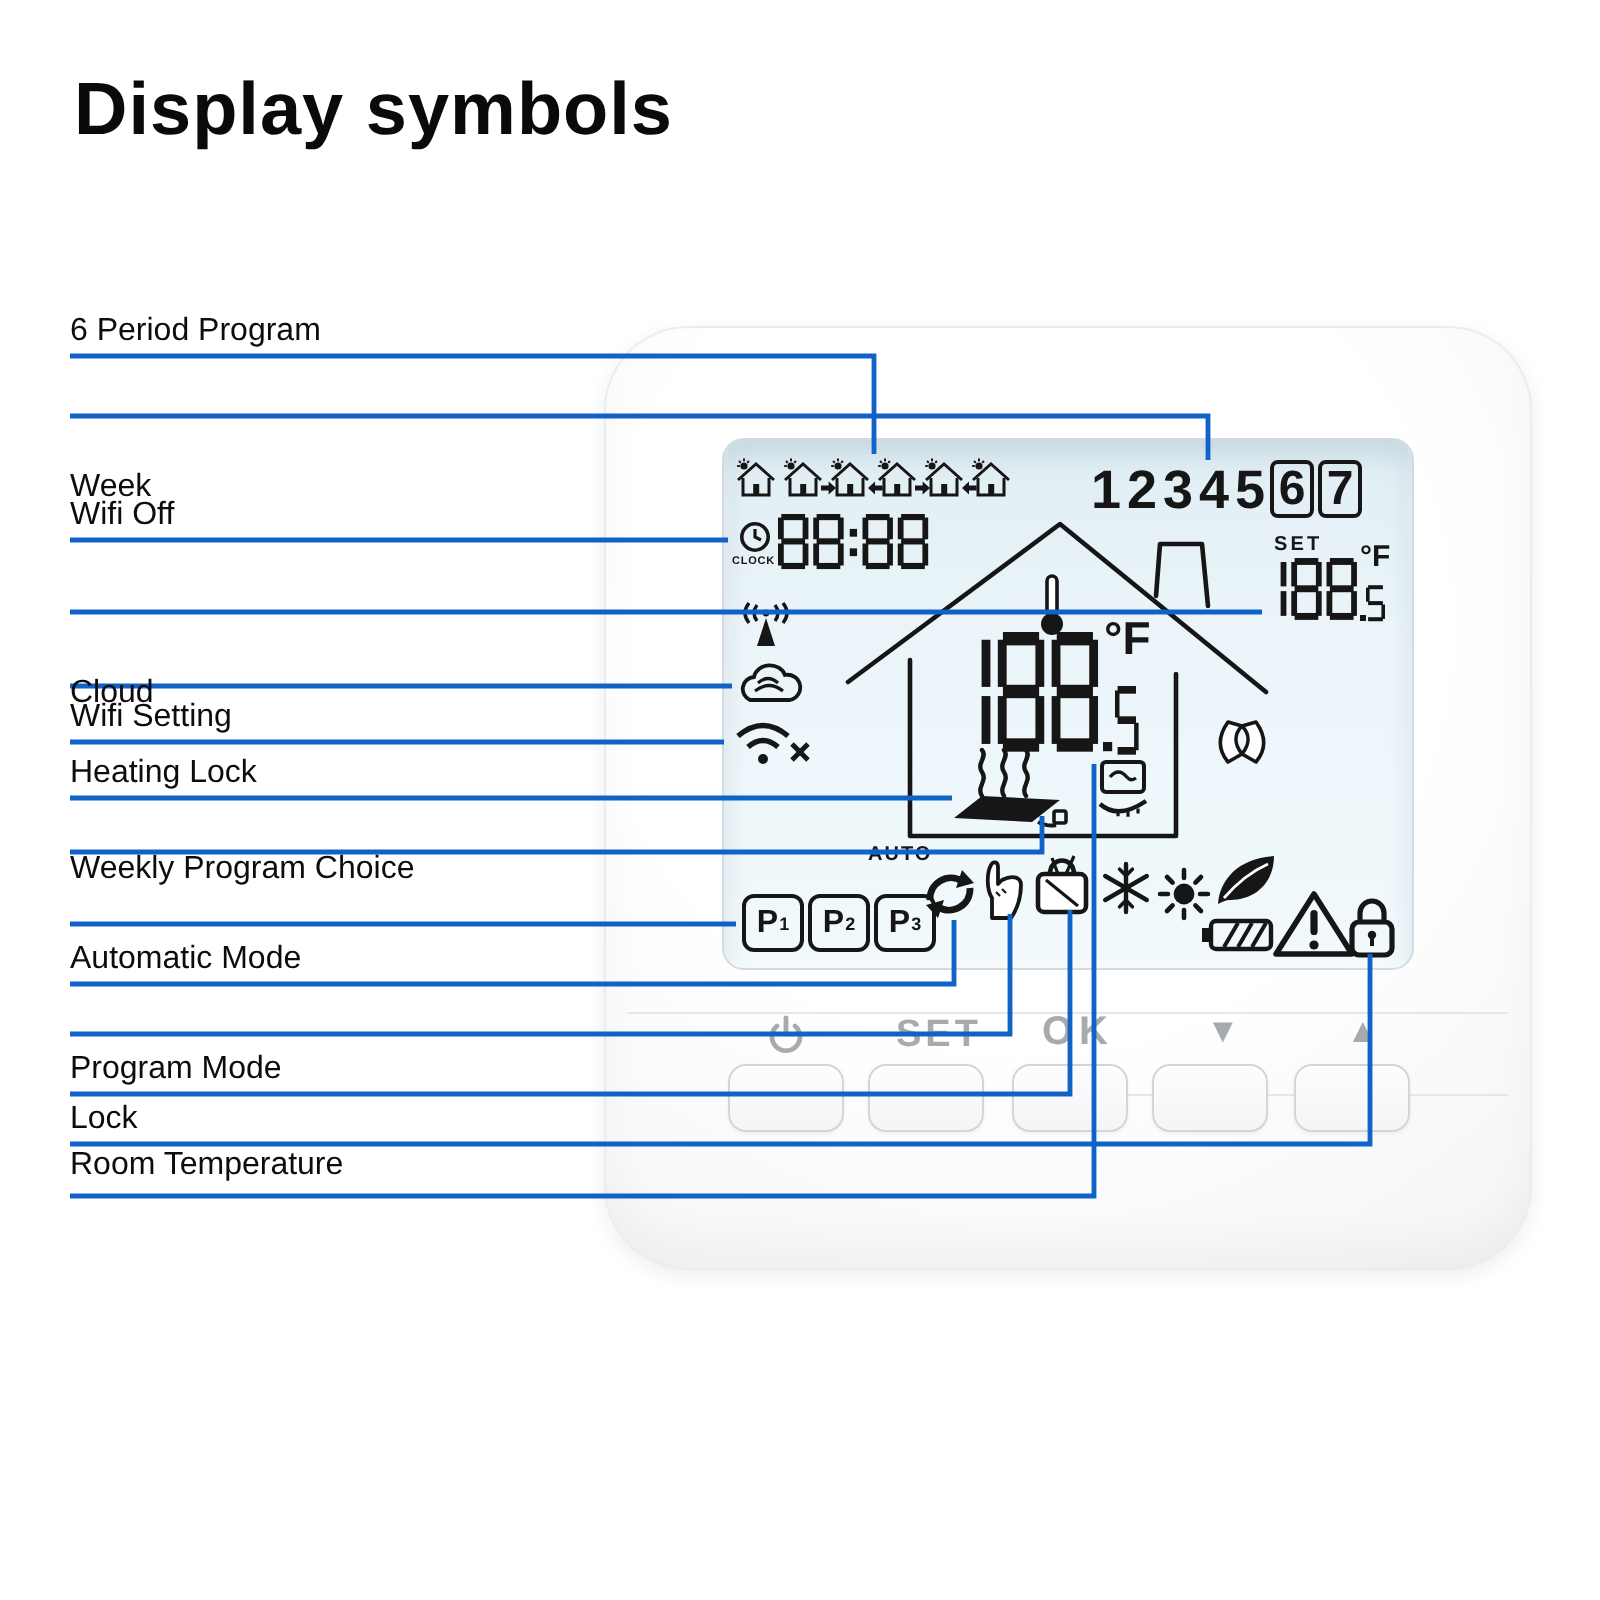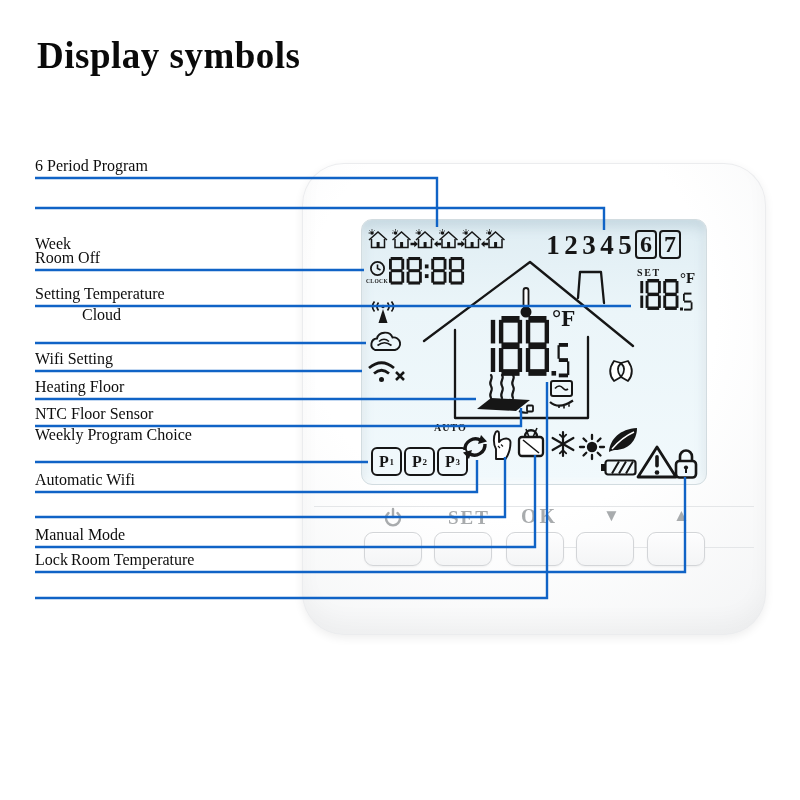--- a/index.html
+++ b/index.html
@@ -1,17 +1,17 @@
 <!DOCTYPE html>
 <html><head>
 <meta charset="utf-8">
 <style>
   html,body{margin:0;padding:0;background:#ffffff;}
   .canvas{position:relative;width:780px;height:800px;background:#fff;overflow:hidden;
-          font-family:Liberation Serif, serif;color:#111;}
+          font-family:Liberation Sans, sans-serif;color:#111;}
   .abs{position:absolute;}
   h1.title{position:absolute;left:37px;top:34px;margin:0;font-size:37px;font-weight:bold;
            letter-spacing:0.5px;color:#0a0a0a;}
   .lbl{position:absolute;left:35px;font-size:16px;color:#0d0d0d;white-space:nowrap;line-height:22px;}
   
   .device{position:absolute;left:302px;top:163px;width:464px;height:472px;border-radius:42px;
           background:radial-gradient(circle at 45% 32%,#ffffff 50%,#f4f5f6 96%);
           box-shadow:0 3px 10px rgba(0,0,0,0.07), inset 0 0 0 1px #ebecee, inset 0 -14px 22px rgba(0,0,0,0.035);}
   .seam{position:absolute;left:314px;width:440px;height:1px;background:#e4e6e8;}
   .lcd{position:absolute;left:361px;top:219px;width:344px;height:264px;border-radius:11px;
@@ -321,25 +321,23 @@
       <path d="M35,492 H477 V460"></path>
       <path d="M35,517 H505 V457"></path>
       <path d="M35,547 H535 V455"></path>
       <path d="M35,572 H685 V477"></path>
       <path d="M35,598 H547 V382"></path>
     </g>
   </svg>
 
   <div class="lbl" style="top:155px;">6 Period Program</div>
   <div class="lbl" style="top:185px;margin-top:48px;">Week</div>
-  <div class="lbl" style="top:247px;">Room Off</div>
-  <div class="lbl" style="top:283px;">Setting Temperature</div>
-  <div class="lbl" style="top:304px;margin-left:47px;">Cloud</div>
+  <div class="lbl" style="top:247px;">Wifi Off</div>
+  <div class="lbl" style="top:336px;">Cloud</div>
   <div class="lbl" style="top:348px;">Wifi Setting</div>
-  <div class="lbl" style="top:376px;">Heating Floor</div>
-  <div class="lbl" style="top:403px;">NTC Floor Sensor</div>
+  <div class="lbl" style="top:376px;">Heating Lock</div>
   <div class="lbl" style="top:424px;">Weekly Program Choice</div>
-  <div class="lbl" style="top:469px;">Automatic Wifi</div>
-  <div class="lbl" style="top:524px;">Manual Mode</div>
+  <div class="lbl" style="top:469px;">Automatic Mode</div>
+  <div class="lbl" style="top:524px;">Program Mode</div>
   <div class="lbl" style="top:549px;">Lock</div>
-  <div class="lbl" style="top:549px;margin-left:36px;">Room Temperature</div>
+  <div class="lbl" style="top:572px;">Room Temperature</div>
 
 </div>
 
 </body></html>

